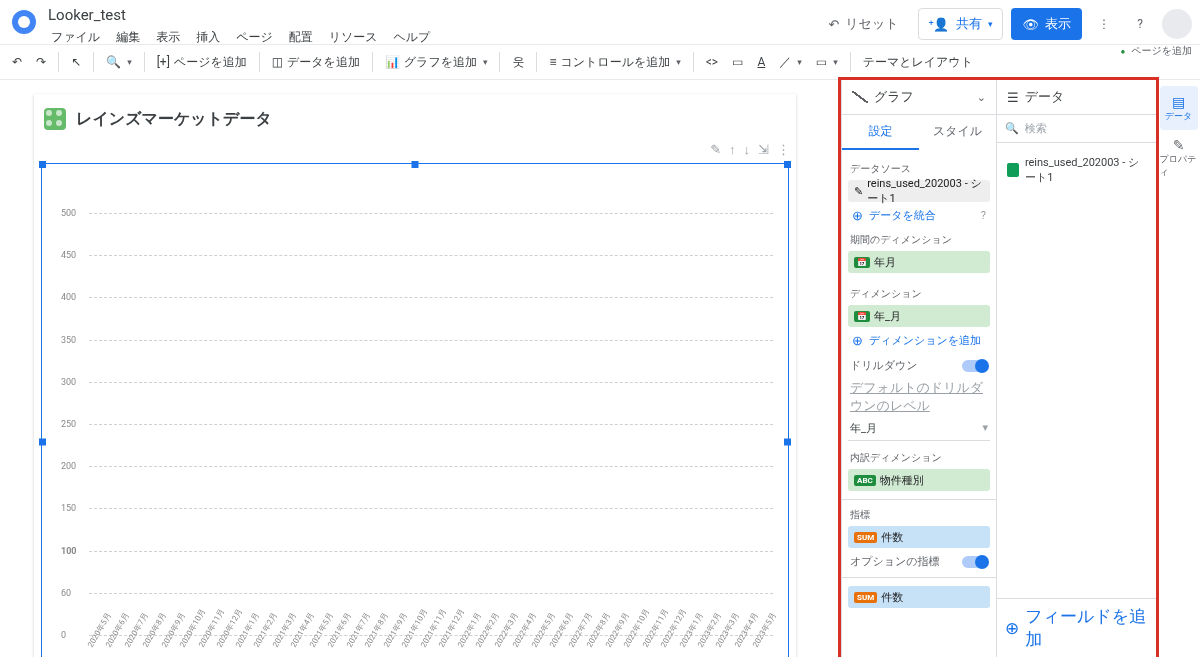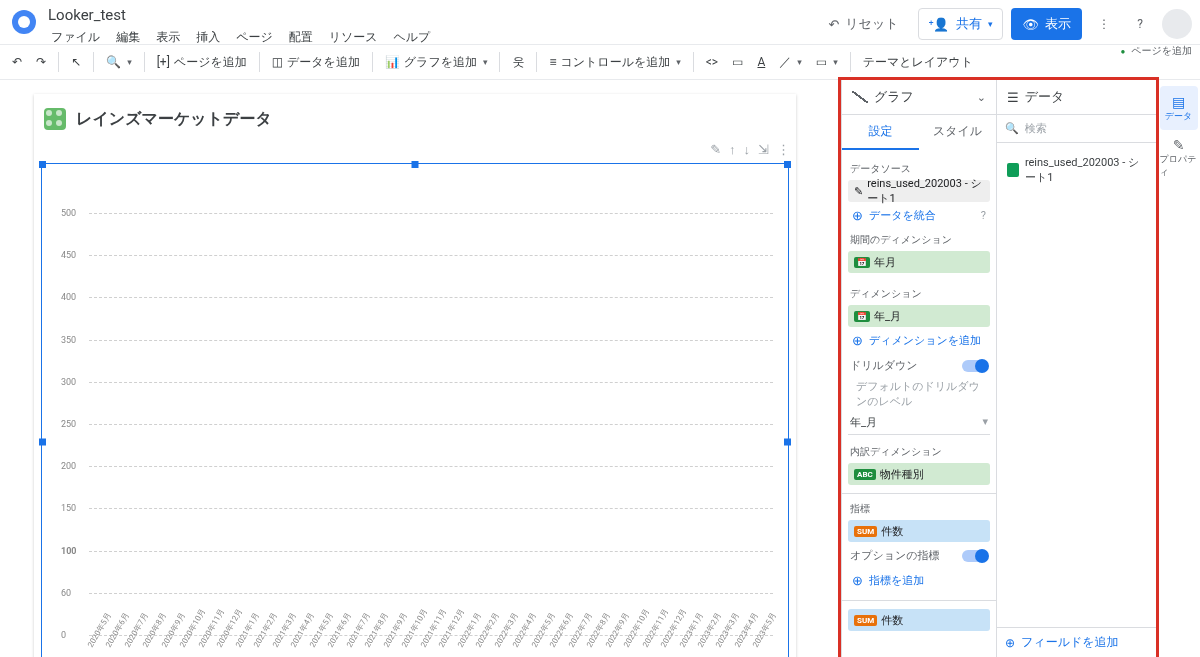--- a/index.html
+++ b/index.html
@@ -64,21 +64,21 @@
   .chip.blue{background:var(--chip-blue);}
   .chip .tag{font-size:8px;font-weight:700;padding:1px 3px;border-radius:2px;color:#fff;}
   .tag.cal{background:#1e8e3e;}
   .tag.abc{background:#1e8e3e;}
   .tag.sum{background:#e8710a;}
   .chip-add{display:flex;align-items:center;gap:6px;color:var(--blue);font-size:11px;padding:4px 4px;}
   .chip-add::before{content:"⊕";font-size:13px;}
   .toggle-row{display:flex;align-items:center;justify-content:space-between;margin:6px 2px;}
   .toggle{width:26px;height:12px;border-radius:6px;background:#aecbfa;position:relative;}
   .toggle::after{content:"";position:absolute;width:14px;height:14px;border-radius:50%;background:var(--blue);top:-1px;right:-1px;}
-  .mini-text{font-size:11px;color:#9aa0a6;margin:2px 2px 6px 8px;}
+  .mini-text{font-size:13px;color:#9aa0a6;margin:2px 2px 6px 2px;text-decoration:underline;}
   .data-search{display:flex;align-items:center;gap:6px;padding:6px 8px;border-bottom:1px solid var(--border);color:var(--grey-text);font-size:11px;}
   .ds-item{display:flex;align-items:center;gap:6px;padding:6px 4px;font-size:11px;color:#3c4043;}
   .ds-icon{width:14px;height:14px;background:#0f9d58;border-radius:2px;}
   
   .rail{width:44px;border-left:1px solid var(--border);background:#fff;display:flex;flex-direction:column;align-items:center;padding-top:6px;gap:6px;}
   .rail .rail-item{width:38px;height:44px;display:flex;flex-direction:column;align-items:center;justify-content:center;font-size:9px;color:var(--grey-text);border-radius:4px;}
   .rail .rail-item.active{color:var(--blue);background:var(--blue-light);}
   
   .report-page{position:absolute;left:34px;top:14px;width:762px;height:632px;background:#fff;box-shadow:0 1px 3px rgba(0,0,0,.2);}
   .chart-card{position:absolute;left:8px;top:70px;width:746px;height:556px;border:1px solid transparent;}
@@ -101,21 +101,21 @@
   .axes{position:absolute;left:32px;right:4px;top:22px;bottom:66px;}
   .grid-line{position:absolute;left:0;right:0;border-top:1px dashed #d0d0d0;}
   .ylab{position:absolute;left:-28px;font-size:9px;color:#888;transform:translateY(-50%);}
   .bars{position:absolute;inset:0;display:flex;align-items:flex-end;}
   .group{display:flex;align-items:flex-end;gap:1px;}
   .bar1{width:7px;background:#5c2dbb;}
   .bar2{width:7px;background:#2eb6d6;}
   .xlabels{position:absolute;left:32px;right:4px;bottom:0;height:64px;display:flex;}
   .xl{font-size:8px;color:#888;transform:rotate(-60deg) translate(-8px,0);transform-origin:top left;white-space:nowrap;flex:1;}
   .panel-head .chev{margin-left:auto;color:#5f6368;font-size:11px;}
-  .add-field-footer{border-top:1px solid var(--border);padding:6px 8px;display:flex;align-items:center;gap:6px;color:var(--blue);font-size:12px;}
+  .add-field-footer{border-top:1px solid var(--border);padding:6px 8px;display:flex;align-items:center;gap:6px;color:var(--blue);font-size:17px;}
   .add-field-footer::before{content:"⊕";}
   .chart-type-icon{width:16px;height:12px;background:linear-gradient(to top right,transparent 45%,#5f6368 45% 55%,transparent 55%);}
   .hr{height:1px;background:var(--border);margin:8px -6px;}
 </style>
 </head>
 <body>
 
 <div class="top-header">
   <div class="logo"></div>
   <div class="title-block">
@@ -482,23 +482,20 @@
         <div class="hr"></div>
         <div class="section-label">指標</div>
         <div class="chip blue">
             <span class="tag sum">SUM</span>
             <span>件数</span>
           </div>
         <div class="toggle-row">
             <span>オプションの指標</span>
             <div class="toggle"></div>
           </div>
-        <div class="chip-add">
-            <span>指標を追加</span>
-          </div>
 
         <div class="hr"></div>
         <div class="chip blue">
             <span class="tag sum">SUM</span>
             <span>件数</span>
           </div>
 
       </div>
     </div>
 

